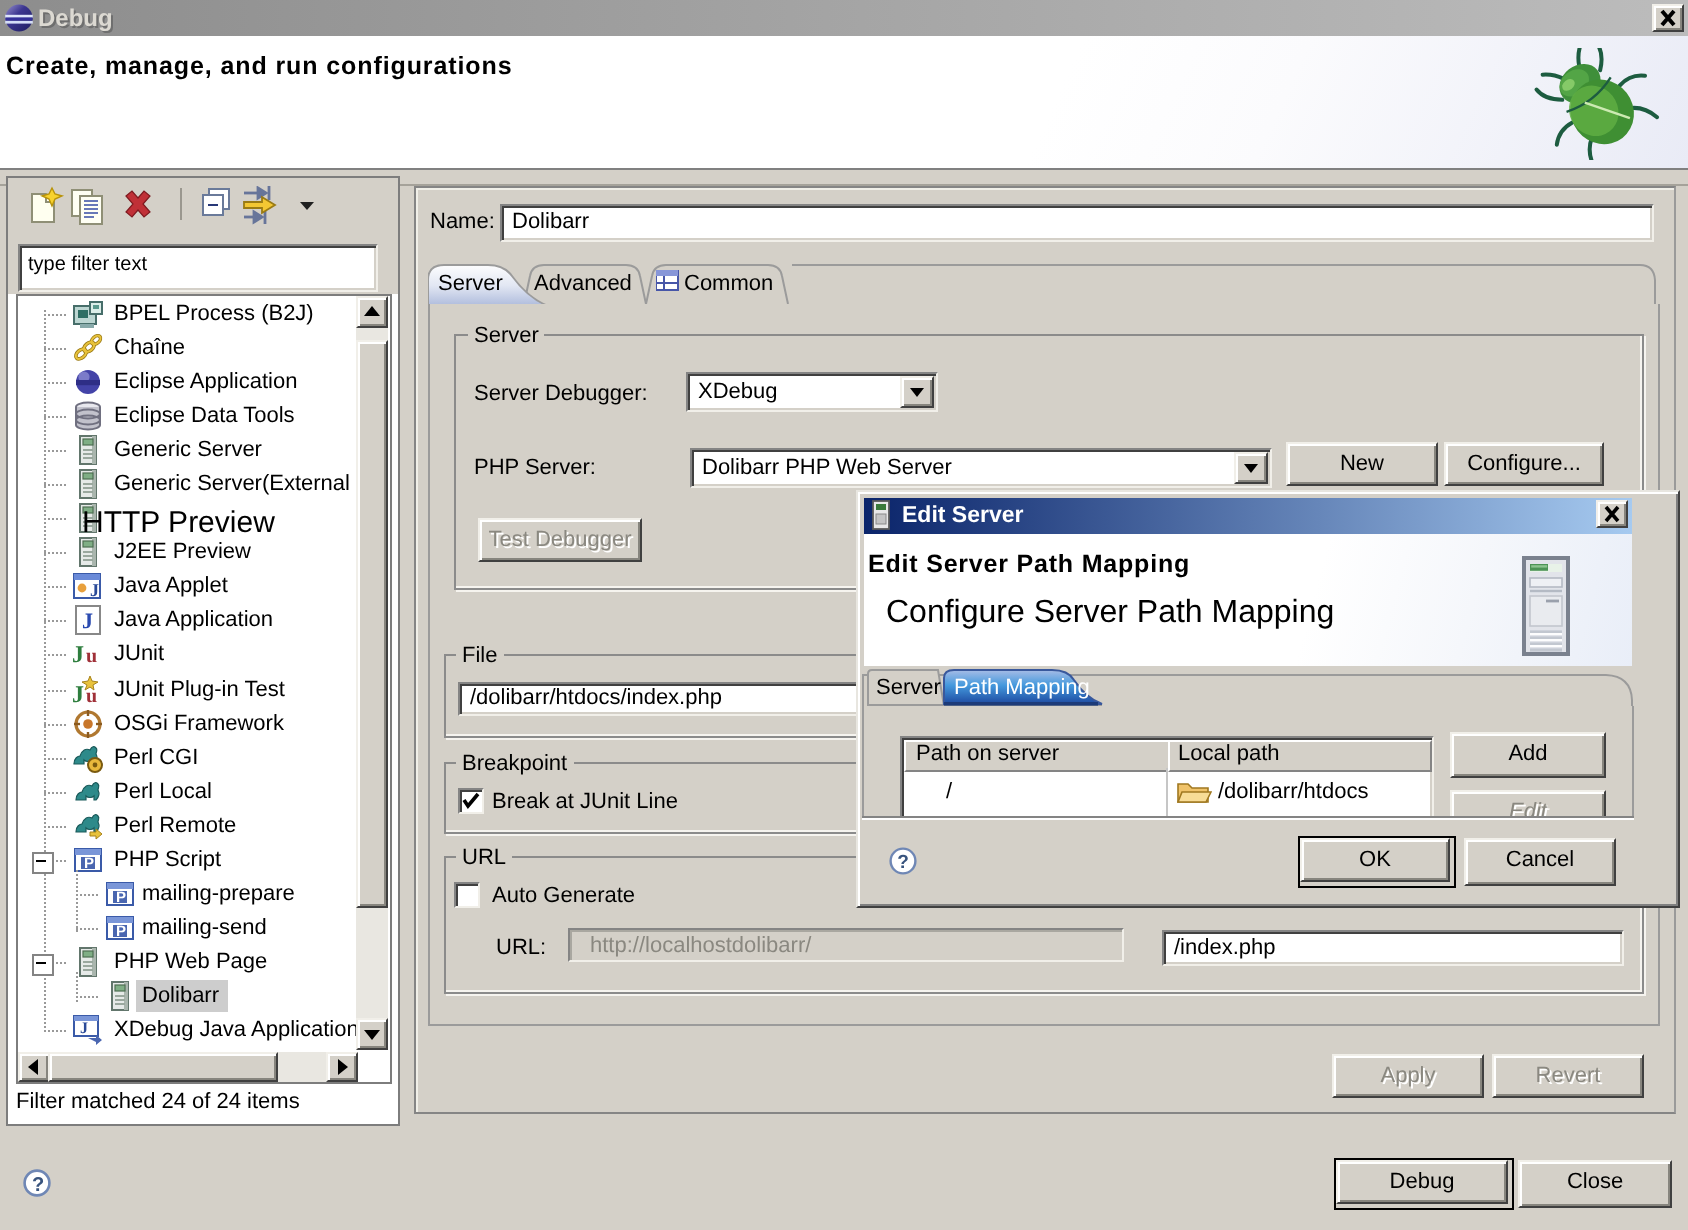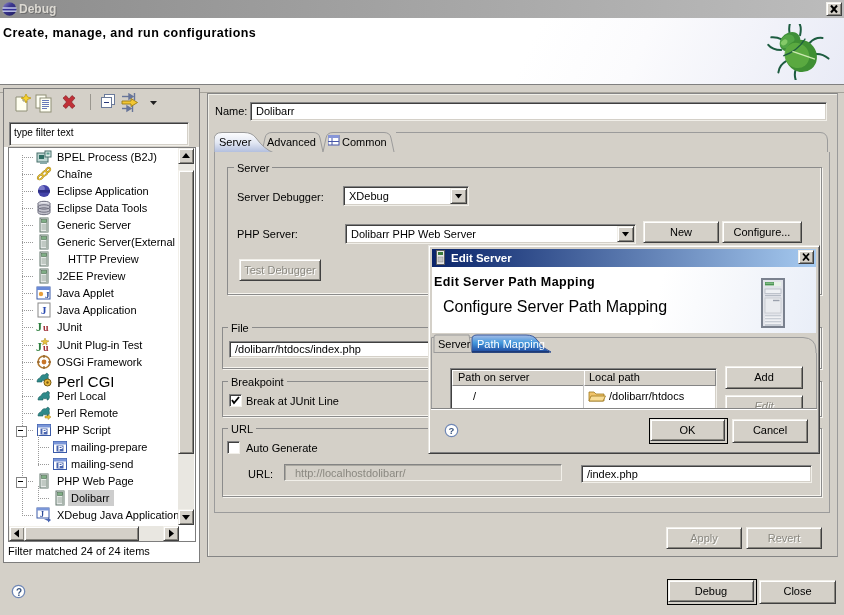--- a/index.html
+++ b/index.html
@@ -199,21 +199,21 @@
 <div class="ticon" style="left:28px;top:104px;"><svg width="16" height="16">
         <rect x="4" y="1" width="8" height="14" fill="#e6eae8" stroke="#62766c"></rect>
         <rect x="10" y="1" width="2" height="14" fill="#aab6ae"></rect>
         <rect x="5.5" y="2.5" width="5" height="3" fill="#7fae85" stroke="#4e6e52" stroke-width=".6"></rect>
         <g stroke="#9aa89e" stroke-width="1">
           <line x1="5.5" y1="8" x2="10.5" y2="8"></line>
           <line x1="5.5" y1="10" x2="10.5" y2="10"></line>
           <line x1="5.5" y1="12" x2="10.5" y2="12"></line>
         </g>
       </svg></div>
-<div style="position:absolute;left:60px;top:106px;font-size:11px;white-space:nowrap;">HTTP Preview</div>
+<div style="position:absolute;left:33px;top:106px;font-size:15px;white-space:nowrap;">HTTP Preview</div>
 <div style="position:absolute;left:14px;top:129px;width:12px;height:1px;background-image:repeating-linear-gradient(to right,#999 0,#999 1px,transparent 1px,transparent 2px);"></div>
 <div class="ticon" style="left:28px;top:121px;"><svg width="16" height="16">
         <rect x="4" y="1" width="8" height="14" fill="#e6eae8" stroke="#62766c"></rect>
         <rect x="10" y="1" width="2" height="14" fill="#aab6ae"></rect>
         <rect x="5.5" y="2.5" width="5" height="3" fill="#7fae85" stroke="#4e6e52" stroke-width=".6"></rect>
         <g stroke="#9aa89e" stroke-width="1">
           <line x1="5.5" y1="8" x2="10.5" y2="8"></line>
           <line x1="5.5" y1="10" x2="10.5" y2="10"></line>
           <line x1="5.5" y1="12" x2="10.5" y2="12"></line>
         </g>
@@ -257,21 +257,21 @@
           <line x1="12" y1="8" x2="15" y2="8"></line>
         </g>
       </svg></div>
 <div style="position:absolute;left:49px;top:209px;font-size:11px;white-space:nowrap;">OSGi Framework</div>
 <div style="position:absolute;left:14px;top:232px;width:12px;height:1px;background-image:repeating-linear-gradient(to right,#999 0,#999 1px,transparent 1px,transparent 2px);"></div>
 <div class="ticon" style="left:28px;top:224px;"><svg width="16" height="16">
         <path d="M1 11 C1 8 3 7 4 7 C5 4 7 3 9 4 C10 2 11 2 12 3 C13 4 12 5 12 6 C13 8 12 10 11 11 L10 11 L10 9 C9 10 7 10 6 9 L6 11 Z" fill="#2e8a8a" stroke="#1a5a5a" stroke-width=".6"></path>
         <circle cx="11.5" cy="11.5" r="3.5" fill="#e8b83c" stroke="#7a5a10"></circle>
         <circle cx="11.5" cy="11.5" r="1.2" fill="#7a5a10"></circle>
       </svg></div>
-<div style="position:absolute;left:49px;top:226px;font-size:15px;white-space:nowrap;">Perl CGI</div>
+<div style="position:absolute;left:49px;top:226px;font-size:11px;white-space:nowrap;">Perl CGI</div>
 <div style="position:absolute;left:14px;top:249px;width:12px;height:1px;background-image:repeating-linear-gradient(to right,#999 0,#999 1px,transparent 1px,transparent 2px);"></div>
 <div class="ticon" style="left:28px;top:241px;"><svg width="16" height="16">
         <path d="M2 12 C2 9 4 8 5 8 C6 5 8 4 10 5 C11 3 12 3 13 4 C14 5 13 6 13 7 C14 9 13 11 12 12 L11 12 L11 10 C10 11 8 11 7 10 L7 12 Z" fill="#2e8a8a" stroke="#1a5a5a" stroke-width=".6"></path>
       </svg></div>
 <div style="position:absolute;left:49px;top:243px;font-size:11px;white-space:nowrap;">Perl Local</div>
 <div style="position:absolute;left:14px;top:266px;width:12px;height:1px;background-image:repeating-linear-gradient(to right,#999 0,#999 1px,transparent 1px,transparent 2px);"></div>
 <div class="ticon" style="left:28px;top:258px;"><svg width="16" height="16">
         <path d="M2 11 C2 8 4 7 5 7 C6 4 8 3 10 4 C11 2 12 2 13 3 C14 4 13 5 13 6 C14 8 13 10 12 11 L11 11 L11 9 C10 10 8 10 7 9 L7 11 Z" fill="#2e8a8a" stroke="#1a5a5a" stroke-width=".6"></path>
         <path d="M9 11 L12 11 L12 9.5 L15 12 L12 14.5 L12 13 L9 13 Z" fill="#e8c23c" stroke="#a8831c" stroke-width=".5"></path>
       </svg></div>
@@ -448,21 +448,21 @@
       <circle cx="7.5" cy="7.5" r="6.2" fill="#fff" stroke="#6f87b5" stroke-width="1.3"></circle>
 <text x="8" y="11.5" font-size="10" font-weight="bold" text-anchor="middle" fill="#39547e" font-family="Liberation Sans">?</text>
     </svg></div>
 <div class="abs" style="left:667px;top:579px;width:88px;height:24px;border:1px solid #000;">
 <div class="btn" style="width:84px;height:20px;line-height:20px;">Debug</div>
   </div>
 <div class="btn abs" style="left:759px;top:580px;width:75px;height:22px;line-height:20px;">Close</div>
 
 <div class="abs" style="left:428px;top:245px;width:390px;height:207px;background:#d4d0c8;
  border:1px solid;border-color:#e8e6e0 #404040 #404040 #e8e6e0;
- box-shadow:inset 1px 1px 0 #fff, inset -1px -1px 0 #808080;z-index:50;">
+ box-shadow:inset 1px 1px 0 #fff, inset -1px -1px 0 #808080;z-index:50;padding-left:20px;">
 
  <div class="abs" style="left:3px;top:3px;width:384px;height:18px;background:linear-gradient(to right,#0a246a,#a6caf0);"></div>
  <div class="abs" style="left:7px;top:4px;width:10px;height:15px;">
  <svg width="10" height="15">
         <rect x="0.5" y="0.5" width="8" height="14" fill="#e8e8e8" stroke="#5a5a5a" stroke-width=".9"></rect>
  <rect x="2" y="2" width="5" height="3" fill="#3a7a3a"></rect>
         <rect x="2" y="7" width="5" height="5" fill="#c4c4c4" stroke="#8a8a8a" stroke-width=".5"></rect>
       </svg></div>
  <div class="abs" style="left:22px;top:6px;font-weight:bold;font-size:11.5px;color:#fff;">Edit Server</div>
  <div class="xbtn" style="left:369px;top:4px;width:14px;height:12px;"><svg width="14" height="12">

